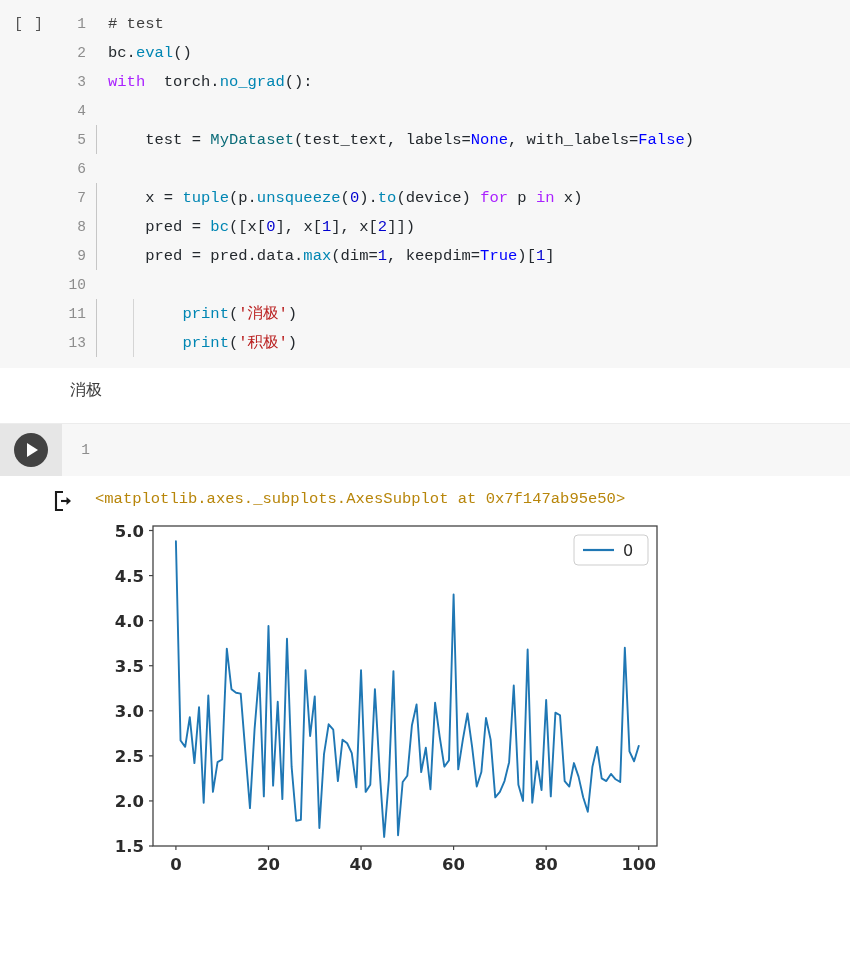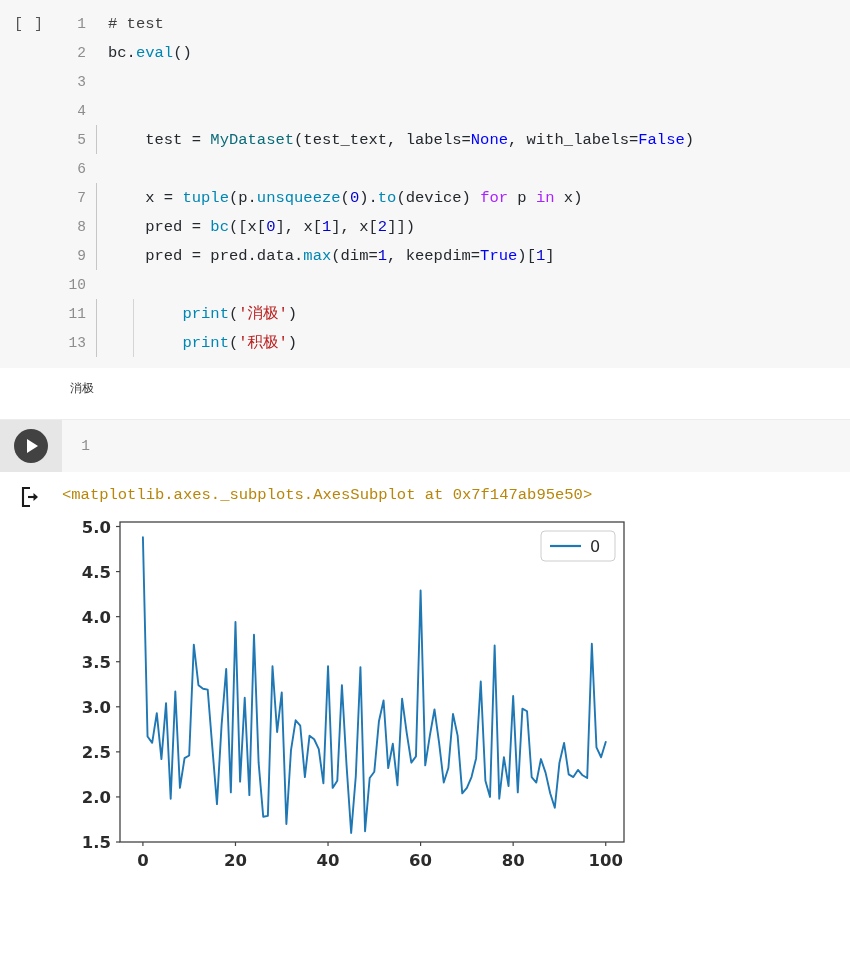--- a/index.html
+++ b/index.html
@@ -95,21 +95,21 @@
   .tok-bool { color: #0000ff; }
   .tok-fn   { color: #0086b3; }
   .tok-cls  { color: #0a6b78; text-align: right; }
   .tok-plain{ color: #24292e; }
 
   
   .stdout1 {
     background: #ffffff;
     padding: 12px 0 22px 0;
     font-family: "Liberation Sans", "DejaVu Sans", sans-serif;
-    font-size: 12px;
+    font-size: 16px;
     color: #3c3c3c;
     padding-left: 70px;
     box-sizing: border-box;
   }
 
   
   .cell2 {
     width: 850px;
     background: #f7f7f7;
     display: flex;
@@ -161,20 +161,21 @@
   .cell2-code .c2txt {
     padding-left: 22px;
   }
 
   
   .out2-wrap {
     background: #ffffff;
     display: flex;
     align-items: flex-start;
     padding-top: 10px;
+    padding-left: 33px;
   }
   .out-gutter {
     width: 62px;
     flex: 0 0 62px;
     display: flex;
     align-items: flex-start;
     justify-content: center;
     padding-top: 4px;
   }
   .out-icon {
@@ -206,21 +207,21 @@
 </style>
 </head>
 <body>
 
 <div class="cell1">
   <div class="cell1-inner">
     <div class="prompt-brackets">[ ]</div>
     <div class="code-area" id="cell1-lines">
         <div class="code-line"><span class="ln">1</span><span class="code-txt"><span class="tok-com"># test</span></span></div>
         <div class="code-line"><span class="ln">2</span><span class="code-txt"><span class="tok-plain">bc.</span><span class="tok-fn">eval</span><span class="tok-plain">()</span></span></div>
-        <div class="code-line"><span class="ln">3</span></div>
+        <div class="code-line"><span class="ln">3</span><span class="code-txt"><span class="tok-kw">with</span><span class="tok-plain">  torch.</span><span class="tok-fn">no_grad</span><span class="tok-plain">():</span></span></div>
         <div class="code-line"><span class="ln">4</span></div>
         <div class="code-line"><span class="ln">5</span><span class="code-txt guide1">    <span class="tok-plain">test = </span><span class="tok-cls">MyDataset</span><span class="tok-plain">(test_text, labels=</span><span class="tok-bool">None</span><span class="tok-plain">, with_labels=</span><span class="tok-bool">False</span><span class="tok-plain">)</span></span></div>
         <div class="code-line"><span class="ln">6</span></div>
         <div class="code-line"><span class="ln">7</span><span class="code-txt guide1">    <span class="tok-plain">x = </span><span class="tok-fn">tuple</span><span class="tok-plain">(p.</span><span class="tok-fn">unsqueeze</span><span class="tok-plain">(</span><span class="tok-num">0</span><span class="tok-plain">).</span><span class="tok-fn">to</span><span class="tok-plain">(device) </span><span class="tok-kw">for</span><span class="tok-plain"> p </span><span class="tok-kw">in</span><span class="tok-plain"> x)</span></span></div>
         <div class="code-line"><span class="ln">8</span><span class="code-txt guide1">    <span class="tok-plain">pred = </span><span class="tok-fn">bc</span><span class="tok-plain">([x[</span><span class="tok-num">0</span><span class="tok-plain">], x[</span><span class="tok-num">1</span><span class="tok-plain">], x[</span><span class="tok-num">2</span><span class="tok-plain">]])</span></span></div>
         <div class="code-line"><span class="ln">9</span><span class="code-txt guide1">    <span class="tok-plain">pred = pred.data.</span><span class="tok-fn">max</span><span class="tok-plain">(dim=</span><span class="tok-num">1</span><span class="tok-plain">, keepdim=</span><span class="tok-bool">True</span><span class="tok-plain">)[</span><span class="tok-num">1</span><span class="tok-plain">]</span></span></div>
         <div class="code-line"><span class="ln">10</span></div>
         <div class="code-line"><span class="ln">11</span><span class="code-txt guide1 guide2">        <span class="tok-fn">print</span><span class="tok-plain">(</span><span class="tok-str">'消极'</span><span class="tok-plain">)</span></span></div>
         <div class="code-line"><span class="ln">13</span><span class="code-txt guide1 guide2">        <span class="tok-fn">print</span><span class="tok-plain">(</span><span class="tok-str">'积极'</span><span class="tok-plain">)</span></span></div>
       </div>

